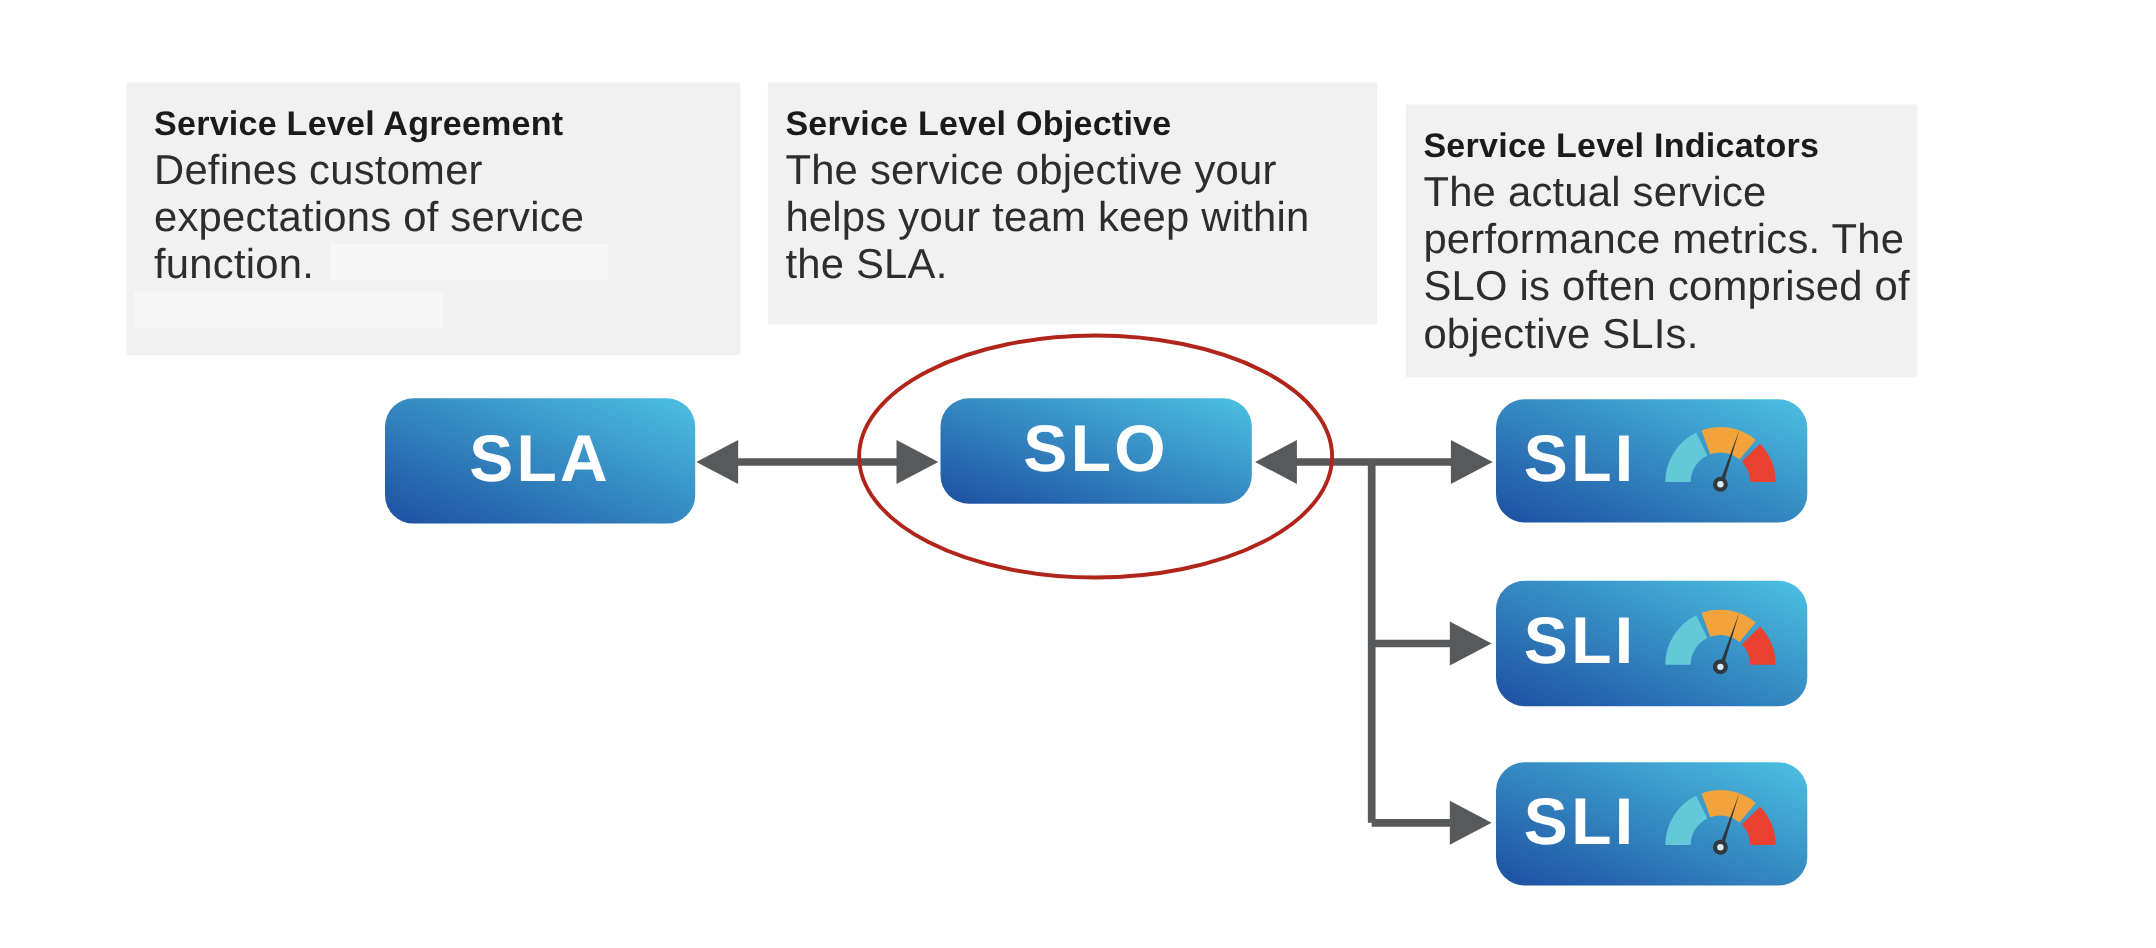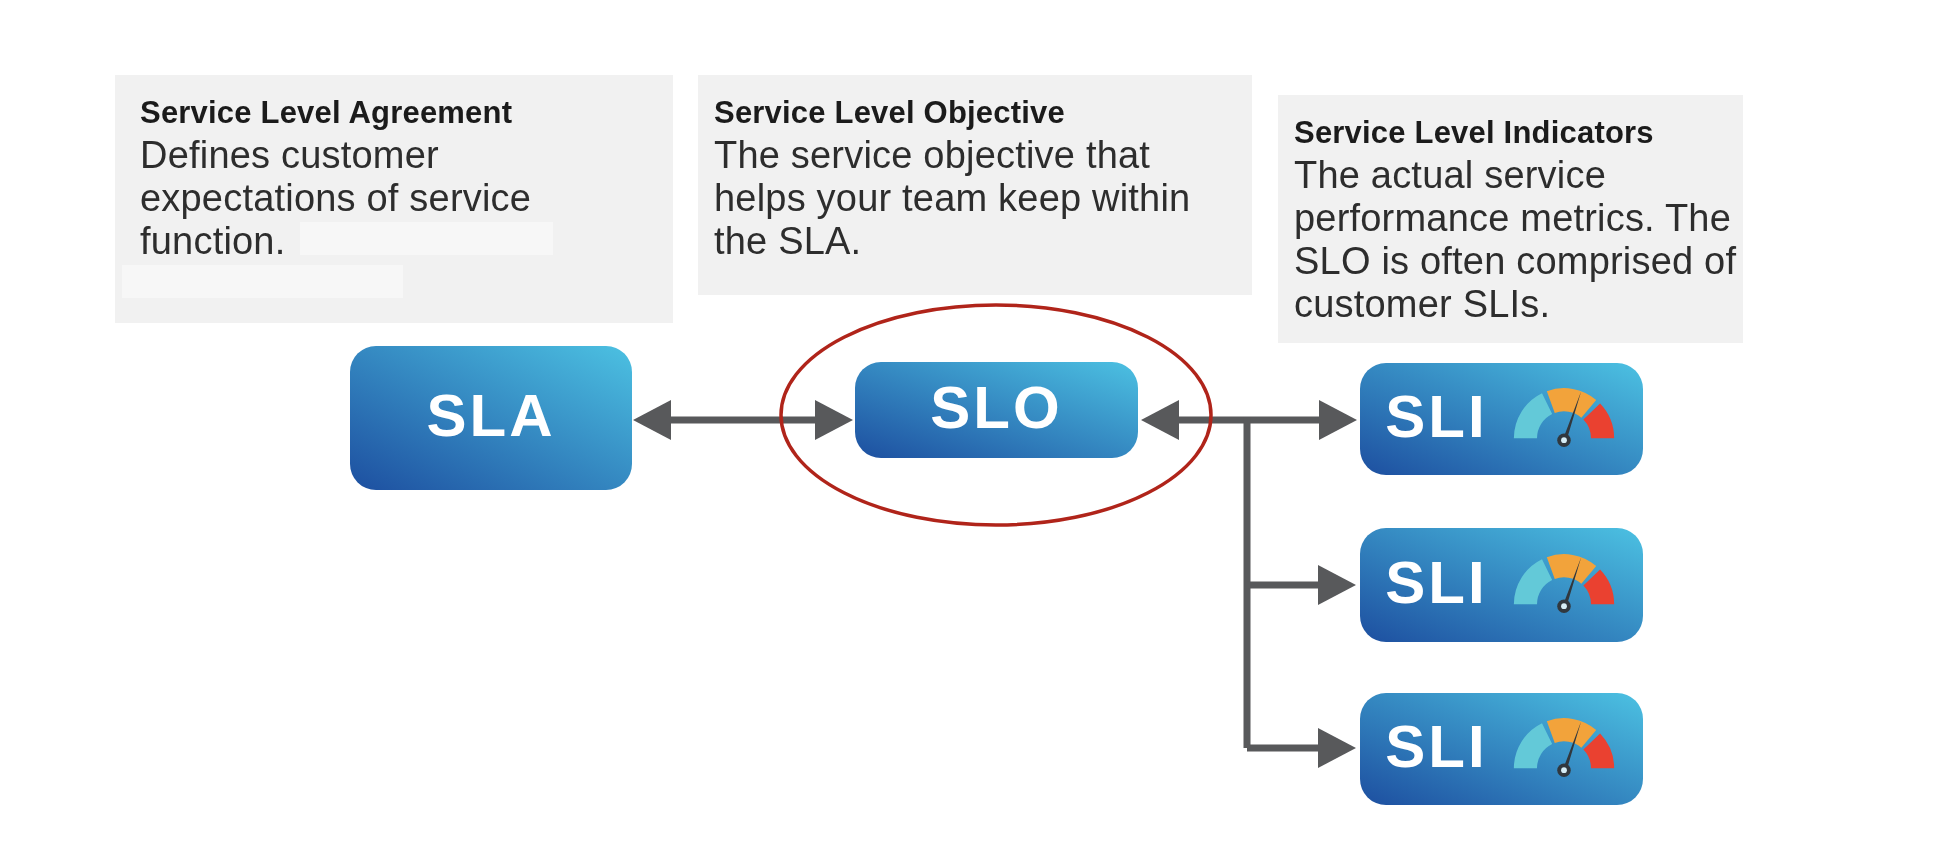--- a/index.html
+++ b/index.html
@@ -70,34 +70,34 @@
     <div class="info-title">Service Level Agreement</div>
     <div class="info-line">Defines customer</div>
     <div class="info-line">expectations of service</div>
     <div class="info-line">function.</div>
     <div class="redacted" style="left:185px;top:147px;width:253px;height:33px;"></div>
     <div class="redacted" style="left:7px;top:190px;width:281px;height:33px;"></div>
   </div>
 
   <div class="info-box" style="left:698px;top:75px;width:554px;height:220px;">
     <div class="info-title">Service Level Objective</div>
-    <div class="info-line">The service objective that</div>
+    <div class="info-line">The service objective your</div>
     <div class="info-line">helps your team keep within</div>
     <div class="info-line">the SLA.</div>
   </div>
 
   <div class="info-box" style="left:1278px;top:75px;width:465px;height:248px;margin-top:20px;">
     <div class="info-title">Service Level Indicators</div>
     <div class="info-line">The actual service</div>
     <div class="info-line">performance metrics. The</div>
     <div class="info-line">SLO is often comprised of</div>
-    <div class="info-line">customer SLIs.</div>
+    <div class="info-line">objective SLIs.</div>
   </div>
 
-  <div class="node" style="left:350px;top:346px;width:282px;height:144px;">
+  <div class="node" style="left:350px;top:362px;width:282px;height:114px;">
     <span class="node-label">SLA</span>
   </div>
 
   <div class="node" style="left:855px;top:362px;width:283px;height:96px;">
     <span class="node-label">SLO</span>
   </div>
 
   <div class="node" style="left:1360px;top:363px;width:283px;height:112px;">
     <span class="node-label">SLI</span>
     <svg class="gauge" viewBox="-56 -52 112 64">

